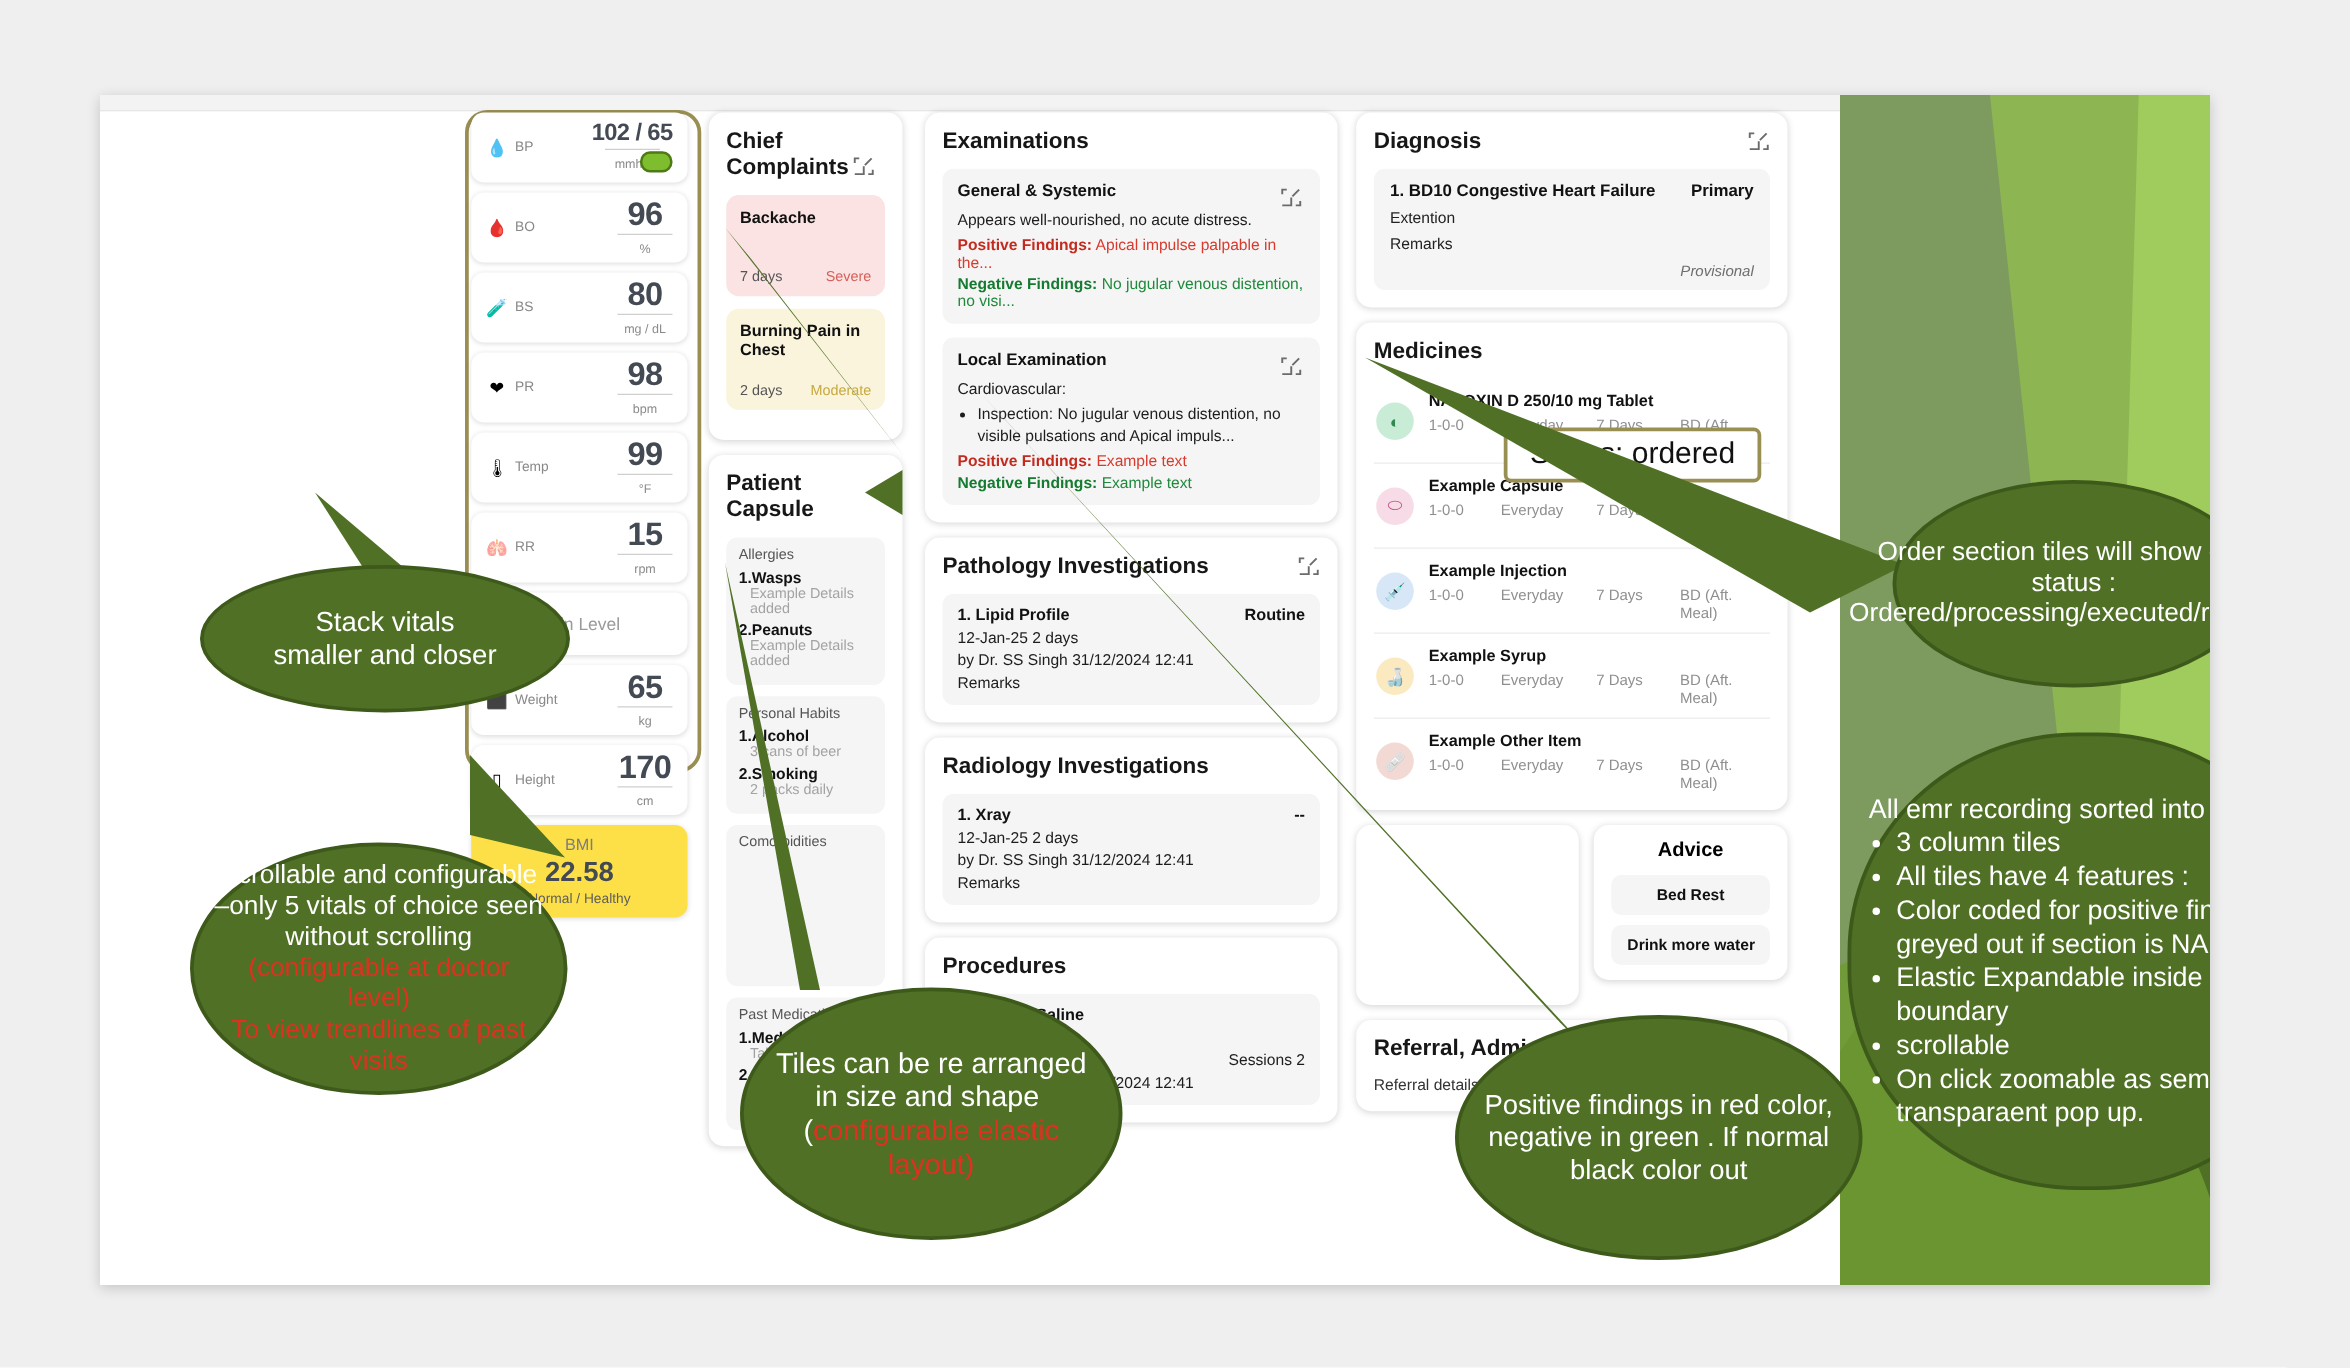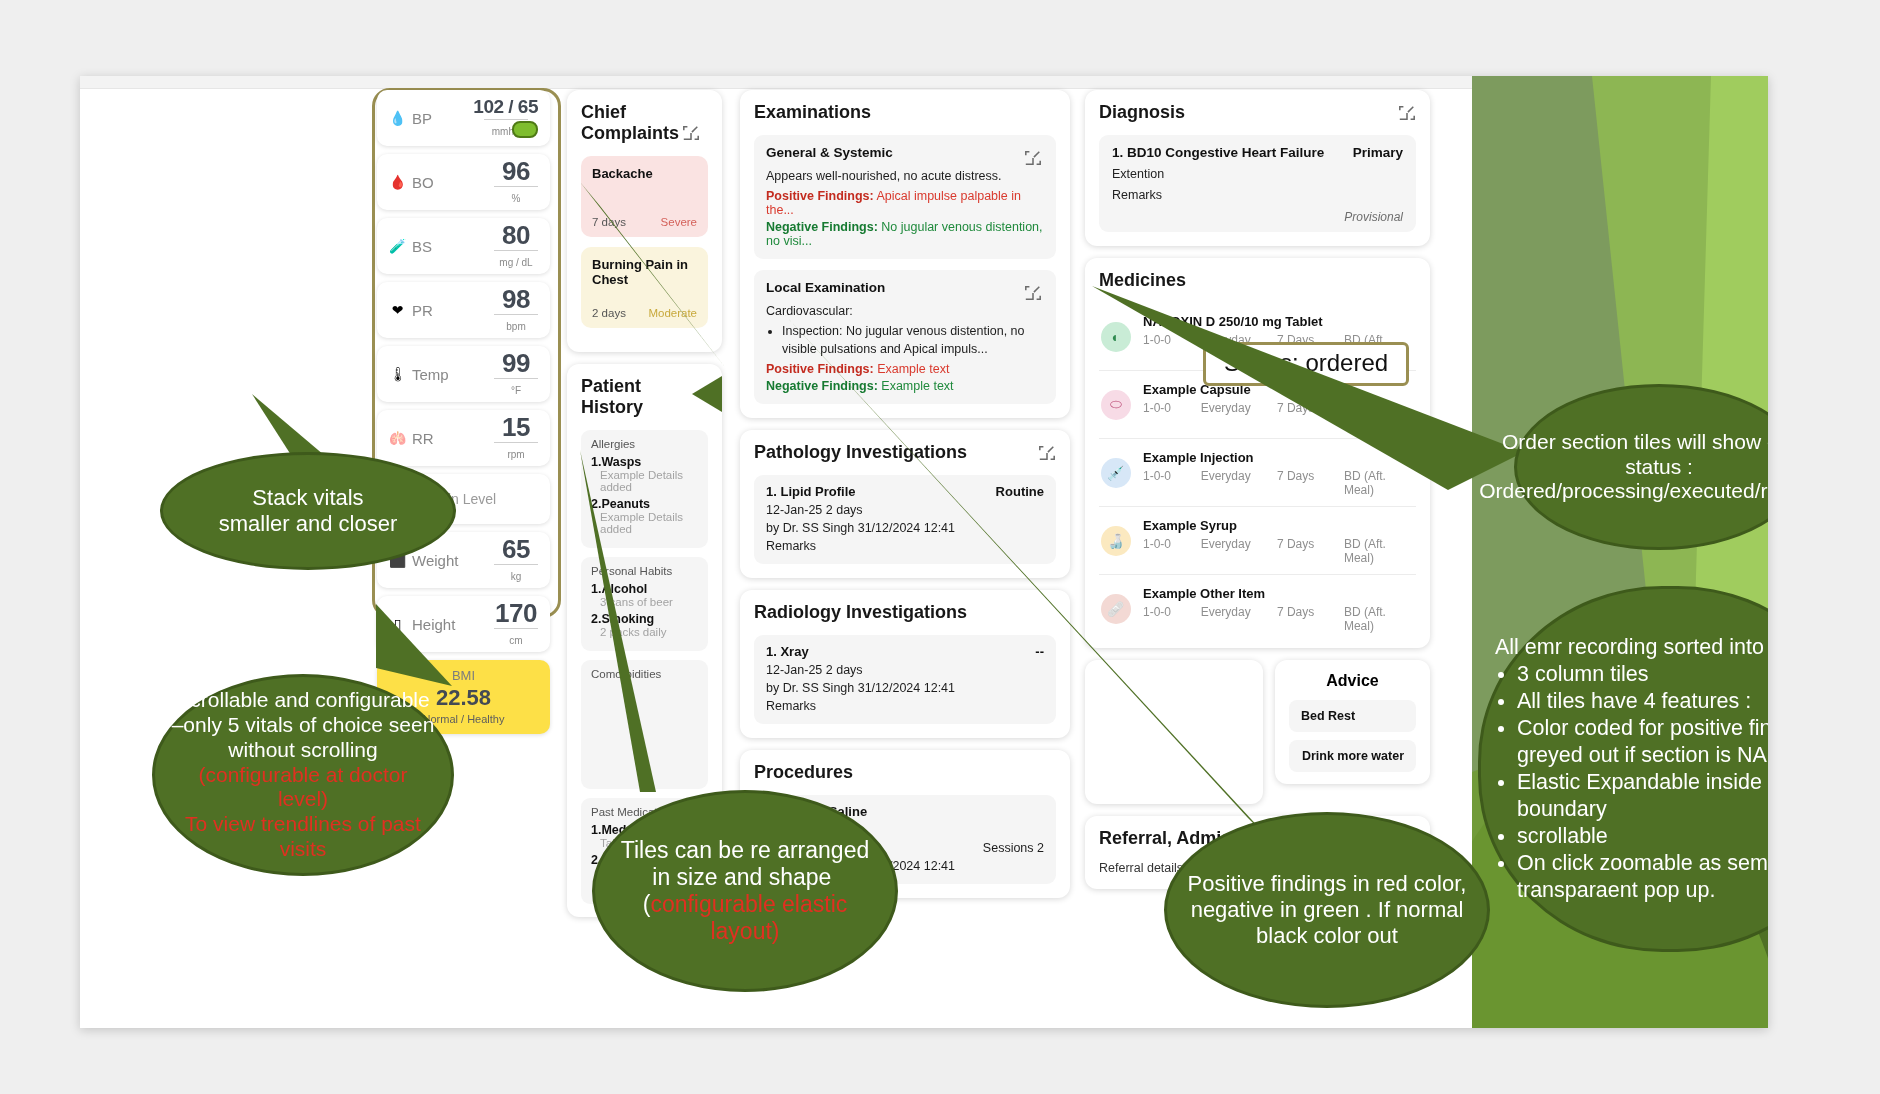--- a/index.html
+++ b/index.html
@@ -41,21 +41,21 @@
   
   .vitals-wrap{position:absolute;left:297px;top:14px;width:173px;}
   .vitals-ring{position:absolute;left:292px;top:12px;width:183px;height:524px;
      border:3px solid #9a8f52;border-radius:18px;pointer-events:none;}
   .vital{
     background:#fff;border-radius:10px;margin-bottom:8px;height:56px;
     box-shadow:0 1px 4px rgba(0,0,0,.13);
     display:flex;align-items:center;padding:0 12px;position:relative;
   }
   .vital .ic{width:17px;font-size:14px;text-align:center;}
-  .vital .lbl{color:#888;font-size:15px;margin-left:6px;}
+  .vital .lbl{color:#888;font-size:11px;margin-left:6px;}
   .vital .rt{margin-left:auto;text-align:center;}
   .vital .val{font-size:26px;font-weight:bold;color:#434a54;line-height:1.0;letter-spacing:-.5px;}
   .vital .sep{border-top:1px solid #cfcfcf;margin:2px auto 1px;width:44px;}
   .vital .unit{font-size:10px;color:#8a8a8a;}
   .vital.bp .val{font-size:19px;}
   .bp-dot{width:22px;height:13px;border-radius:8px;background:#7ebd2e;border:2px solid #4e7a15;
           position:absolute;right:12px;bottom:8px;}
   .vital.pain{justify-content:center;height:50px;}
   .vital.pain .lbl{margin-left:0;color:#9a9a9a;font-size:14px;}
   .bmi{background:#fde047;border-radius:10px;box-shadow:0 1px 4px rgba(0,0,0,.13);
@@ -293,21 +293,21 @@
         <div class="cc-item mod">
           <div class="nm">Burning Pain in Chest</div>
           <div class="ft">
             <span class="dur">2 days</span>
             <span class="pri">Moderate</span>
           </div>
         </div>
       </div>
 
       <div class="tile" style="padding-bottom:4px;">
-        <h3>Patient History</h3>
+        <h3>Patient Capsule</h3>
 
         <div class="ph-box">
           <div class="cap">Allergies</div>
           <div class="ent">1.Wasps</div>
           <div class="sub">Example Details added</div>
           <div class="ent">2.Peanuts</div>
           <div class="sub">Example Details added</div>
         </div>
 
         <div class="ph-box">
@@ -500,21 +500,21 @@
               <span>BD (Aft. Meal)</span>
             </span>
           </span>
         </div>
       </div>
 
       <div style="display:flex;gap:12px;align-items:flex-start;">
         <div class="small-tile" style="flex:0 0 150px;height:120px;"></div>
         <div class="small-tile" style="flex:1;">
           <h3 style="margin:0 0 10px;font-size:16px;text-align:center;">Advice</h3>
-          <div class="adv-row" style="text-align:left;">Bed Rest</div>
+          <div class="adv-row" style="text-align:center;">Bed Rest</div>
           <div class="adv-row" style="text-align:right;margin-bottom:0;">Drink more water</div>
         </div>
       </div>
 
       <div class="tile" style="margin-top:12px;">
         <svg class="expand" viewBox="0 0 20 20" fill="none" stroke="#6b6b6b" stroke-width="1.7">
             <path d="M2 7V3h4M18 13v4h-4"></path>
             <path d="M11 9l6-6"></path>
             <path d="M2 17h8v-7"></path>
           </svg>

